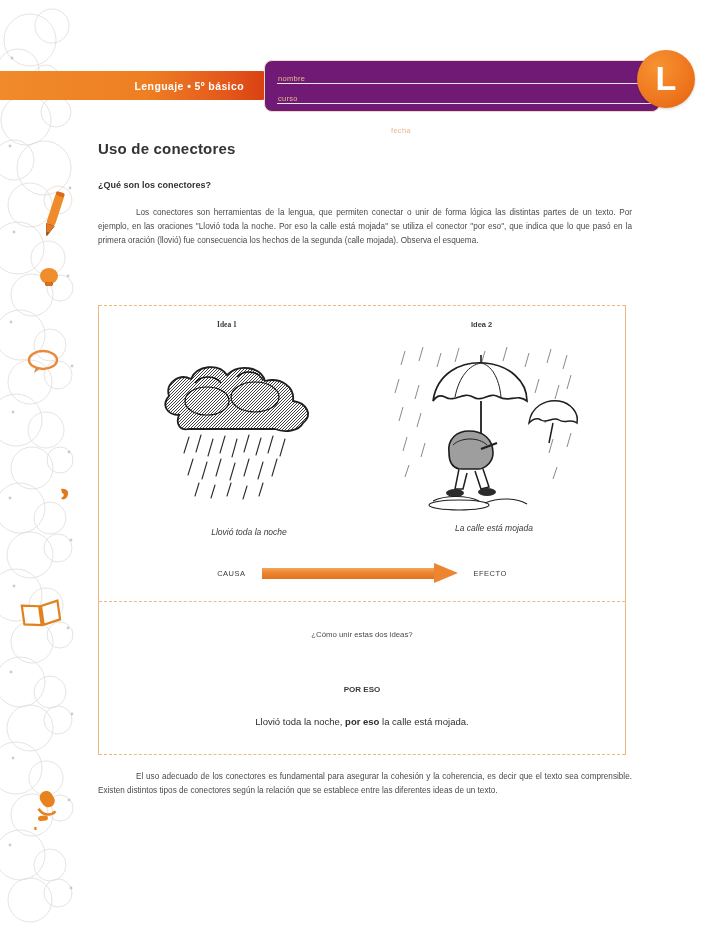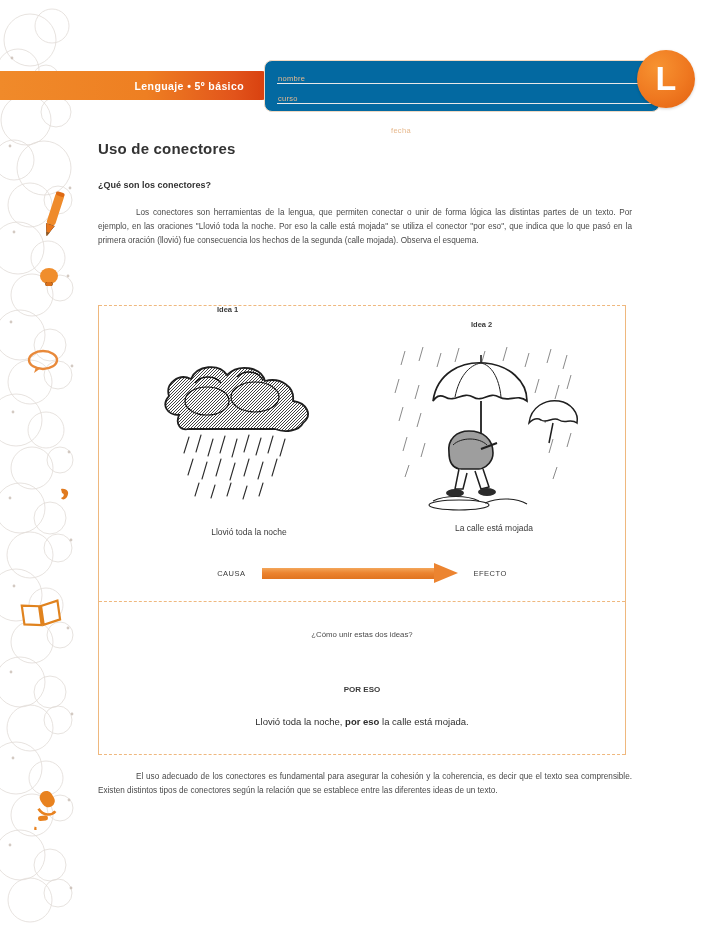--- a/index.html
+++ b/index.html
@@ -32,21 +32,21 @@
   .header-bar .label {
     color: #fff; font-size: 10.5px; letter-spacing: .4px; font-weight: 600;
     white-space: nowrap;
   }
 
   
   .idbox {
     position: absolute; left: 264px; top: 60px; width: 396px; height: 52px;
     border: 1px solid #f0d9c3;
     border-radius: 8px 8px 8px 8px;
-    background: #0369a1;
+    background: #701a75;
   }
   .idbox .row {
     position: absolute; left: 12px; right: 8px; height: 1px;
     background: #e8e8e8;
   }
   .idrow-1 { top: 22px; }
   .idrow-2 { top: 42px; left: 12px; width: 200px; }
   .idrow-3 { top: 42px; left: 222px; right: 8px; }
   .idlabel {
     position: absolute; font-size: 7.5px; color: #e7b98e; letter-spacing: .3px;
@@ -97,30 +97,31 @@
     border-top: 1px dashed #efb87e;
   }
   .schema .hline-bot {
     position: absolute; left: 0; right: 0; bottom: 0;
     border-top: 1px dashed #efb87e;
   }
 
   .idea-label {
     position: absolute; font-size: 7.5px; font-weight: 700; color: #3a3a3a;
   }
-  .idea1-lbl { left: 118px; top: 0; }
+  .idea1-lbl { left: 118px; top: 15px; font-family: Liberation Serif, serif; }
   .idea2-lbl { left: 372px; top: 15px; }
 
   .illus { position: absolute; }
   .illus-1 { left: 50px; top: 48px; width: 200px; height: 165px; }
   .illus-2 { left: 290px; top: 40px; width: 200px; height: 175px; }
 
   .caption {
     position: absolute; font-size: 8.5px; color: #3a3a3a; text-align: center;
     font-weight: 500;
+    font-style: italic;
   }
   .cap-1 { left: 60px; top: 222px; width: 180px; }
   .cap-2 { left: 300px; top: 218px; width: 190px; }
 
   .arrow-row {
     position: absolute; left: 0; right: 0; top: 258px; height: 20px;
     display: flex; align-items: center; justify-content: center;
   }
   .arrow-lbl {
     font-size: 7.5px; color: #3a3a3a; letter-spacing: .5px; font-weight: 500;

